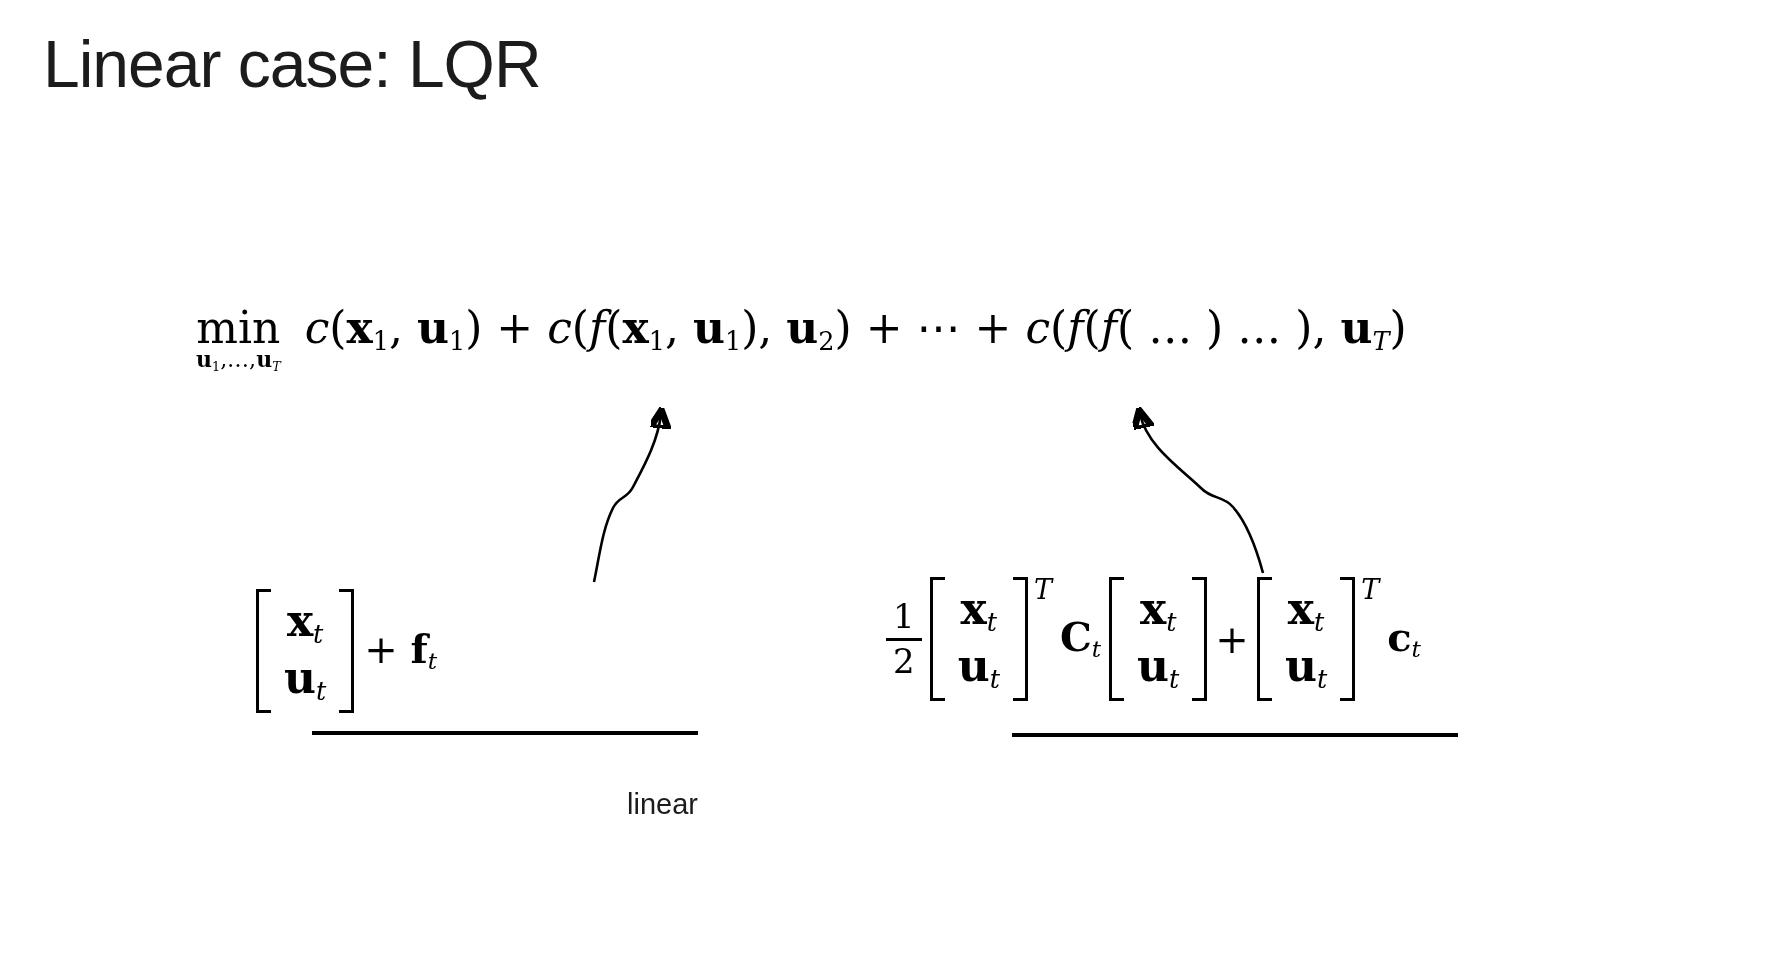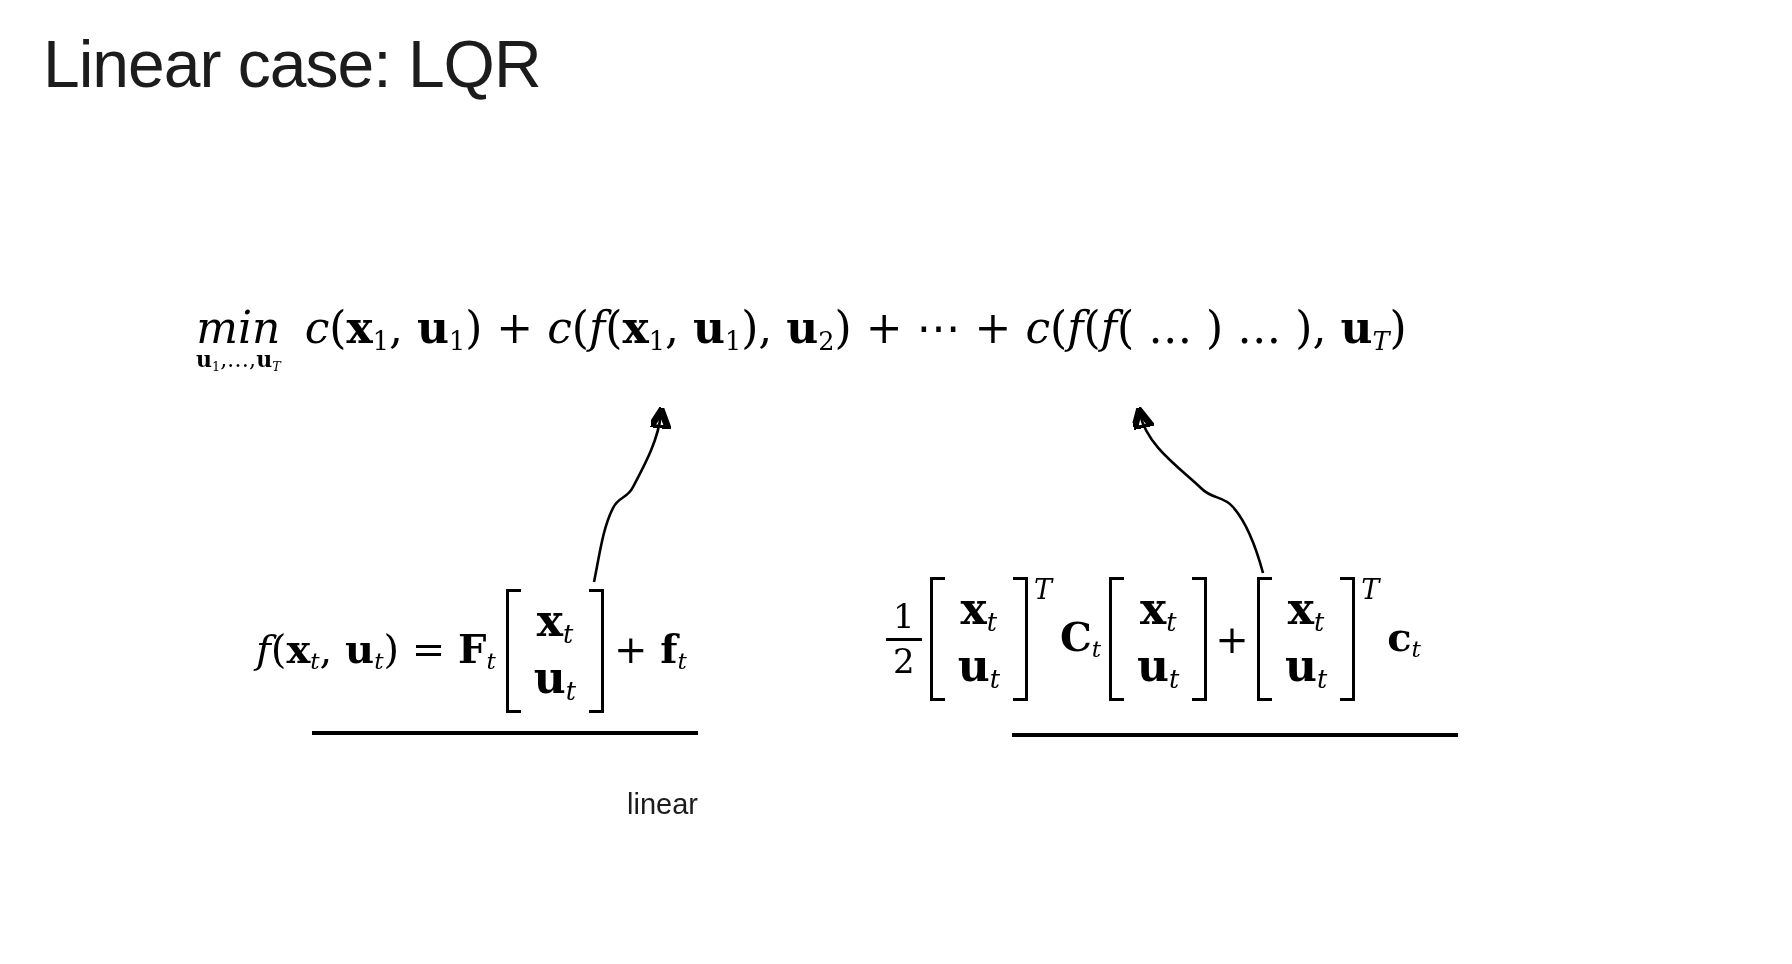--- a/index.html
+++ b/index.html
@@ -16,21 +16,21 @@
   .tok.it{font-style:italic;}
   .tok.bd{font-weight:bold;}
   .tok.rm{font-style:normal;font-weight:normal;}
   .msub{font-size:0.58em;font-weight:normal;vertical-align:-0.28em;letter-spacing:0;}
   .msub.it{font-style:italic;}
 
   
   .objective{position:absolute;left:196px;top:302px;display:flex;align-items:flex-start;gap:24px;
              font-size:44px;line-height:1.18;}
   .min-block{display:inline-flex;flex-direction:column;align-items:center;}
-  .min-op{font-size:44px;line-height:1.18;font-style:italic;}
+  .min-op{font-size:44px;line-height:1.18;}
   .min-sub{font-size:22px;line-height:1;margin-top:-6px;}
 
   
   .arrows{position:absolute;left:0;top:0;width:1792px;height:964px;pointer-events:none;}
   .arrows path{fill:none;stroke:var(--math-color,#000);stroke-width:2.6;}
 
   
   .formula{position:absolute;display:flex;align-items:center;font-size:40px;line-height:1.15;}
   .dynamics{left:256px;top:592px;height:118px;gap:10px;}
   .cost{left:886px;top:576px;height:126px;gap:8px;}
@@ -79,21 +79,20 @@
     <defs>
       <marker id="ah" markerWidth="8" markerHeight="8" refX="5.5" refY="3.5" orient="auto">
         <path d="M0,0 L7,3.5 L0,7 Z" fill="#000" stroke="none"></path>
       </marker>
     </defs>
     <path d="M 594 582 C 600 552, 603 528, 613 508 C 619 496, 627 499, 633 487 C 644 466, 658 441, 661 414" marker-end="url(#ah)"></path>
     <path d="M 1263 573 C 1256 547, 1247 523, 1233 507 C 1224 496, 1212 499, 1202 489 C 1183 470, 1147 447, 1140 414" marker-end="url(#ah)"></path>
   </svg>
 
   <div class="formula dynamics math">
-    <span class="mathtoks"><span class="tok it">f</span><span class="tok rm">(</span><span class="tok bd">x<span class="msub it">t</span></span><span class="tok rm">, </span><span class="tok bd">u<span class="msub it">t</span></span><span class="tok rm">) = </span><span class="tok bd">F<span class="msub it">t</span></span></span>
     <span class="cvec">
       <span class="brk brk-l"></span>
       <span class="vcol">
         <span><span class="tok bd">x</span><span class="msub it">t</span></span>
         <span><span class="tok bd">u</span><span class="msub it">t</span></span>
       </span>
       <span class="brk brk-r"></span>
     </span>
     <span class="mathtoks"><span class="tok rm">+ </span><span class="tok bd">f<span class="msub it">t</span></span></span>
   </div>

